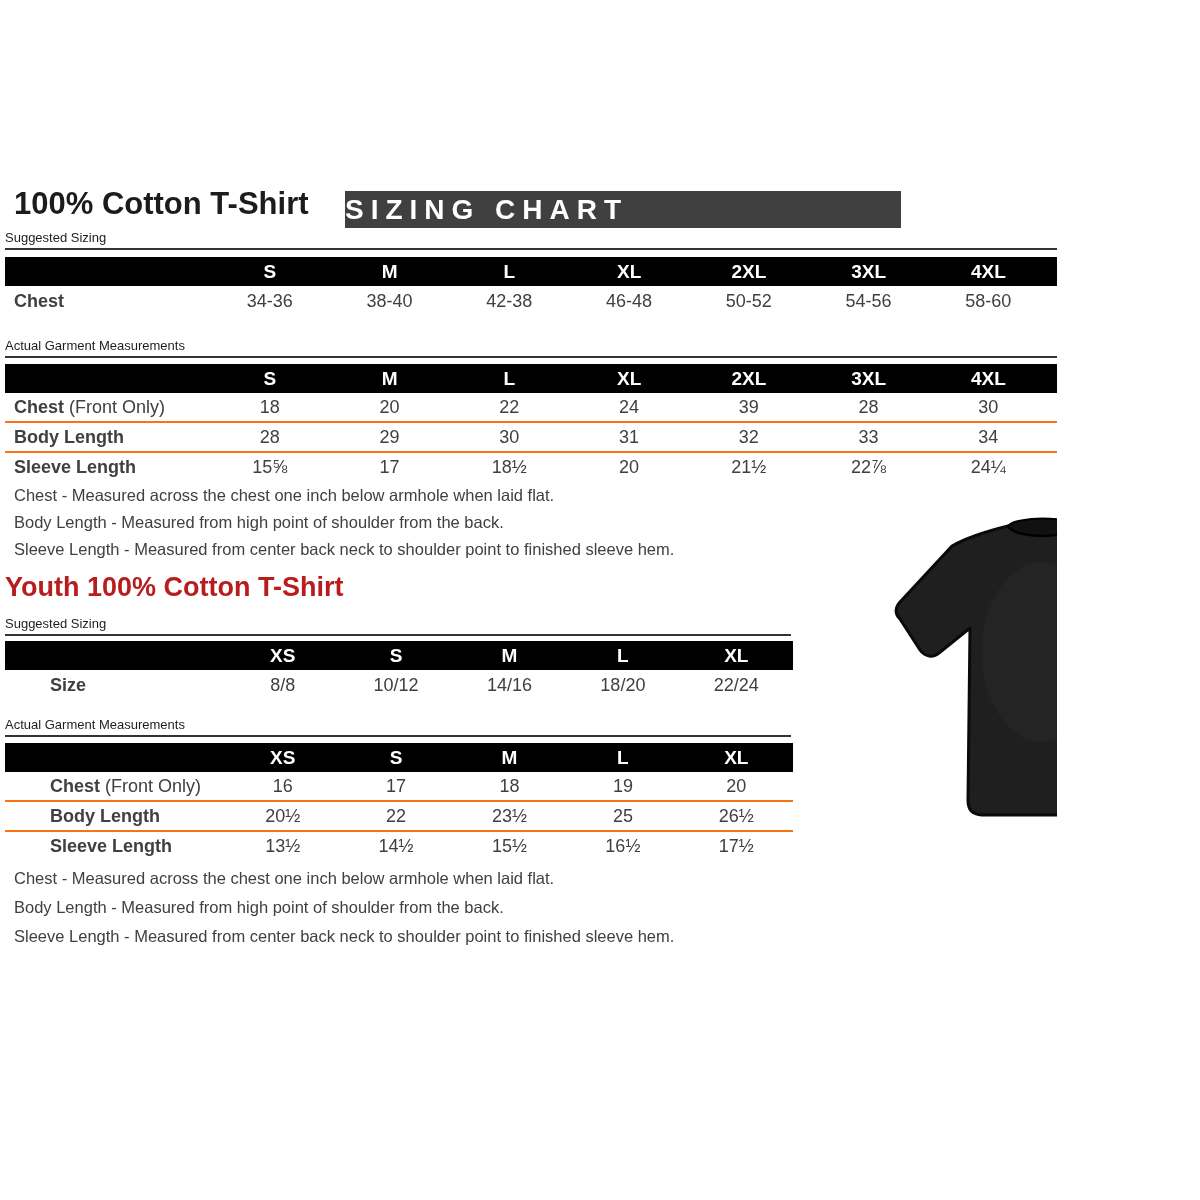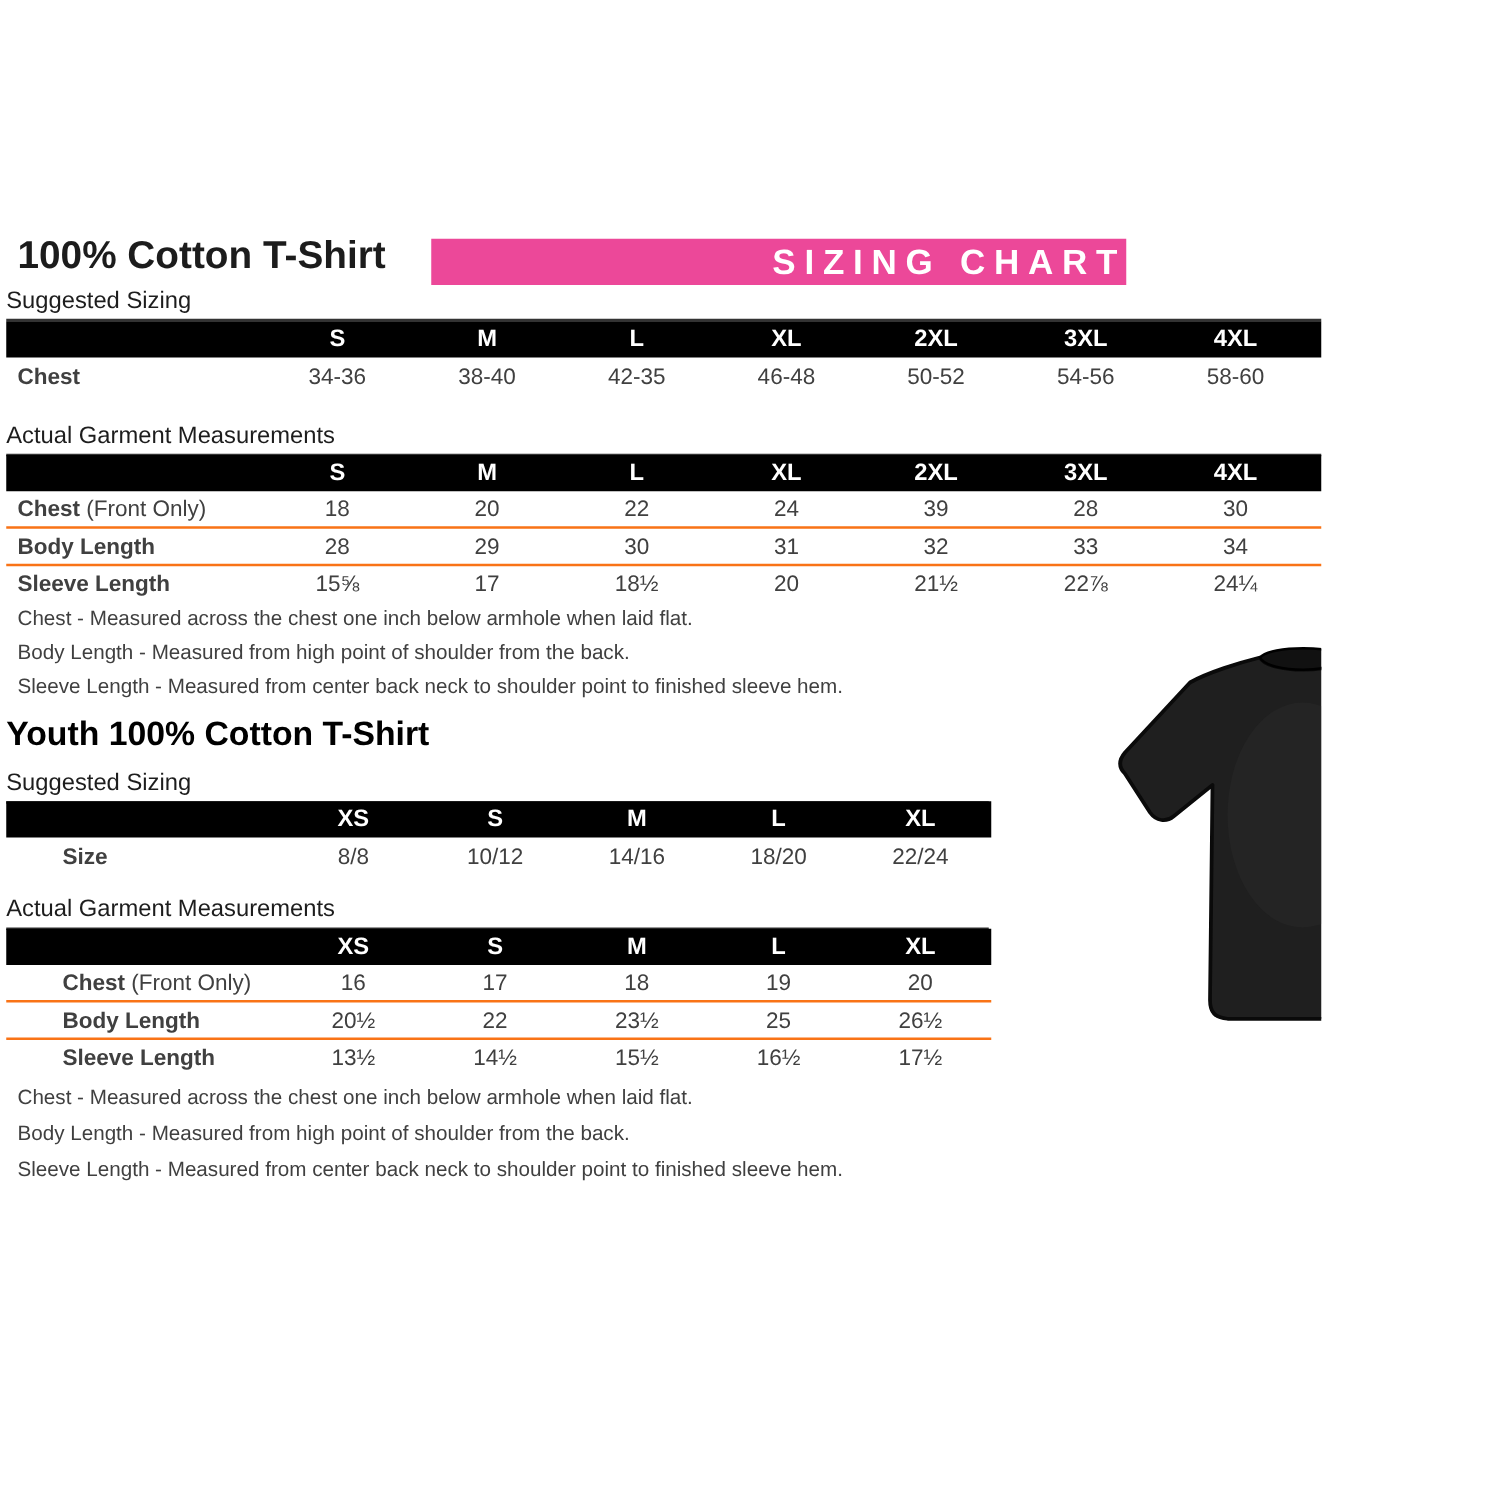--- a/index.html
+++ b/index.html
@@ -1,25 +1,25 @@
 <!DOCTYPE html>
 <html><head>
 <meta charset="utf-8">
 <style>
   html,body{margin:0;padding:0;background:#ffffff;}
   .page{
     position:relative;width:1057px;height:1200px;background:#ffffff;overflow:hidden;
     font-family:"Liberation Sans","DejaVu Sans",sans-serif;color:#1a1a1a;margin-top:24px;
   }
   .main-title{position:absolute;left:14px;top:162px;font-size:31px;font-weight:600;color:#1c1c1c;white-space:nowrap;}
-  .banner{position:absolute;left:345px;top:167px;width:556px;height:37px;background:#ec4899;
-    display:flex;align-items:center;justify-content:flex-end;}
+  .banner{position:absolute;left:345px;top:167px;width:556px;height:37px;background:#404040;
+    display:flex;align-items:center;justify-content:flex-start;}
   .banner span{color:#fff;font-weight:bold;font-size:28px;letter-spacing:7px;white-space:nowrap;}
-  .sec-label{position:absolute;font-size:19px;color:#1d1d1d;border-bottom:2px solid #333;padding-bottom:3px;}
-  .youth-title{position:absolute;left:5px;top:548px;font-size:27px;font-weight:bold;color:#000000;white-space:nowrap;}
+  .sec-label{position:absolute;font-size:13px;color:#1d1d1d;border-bottom:2px solid #333;padding-bottom:3px;}
+  .youth-title{position:absolute;left:5px;top:548px;font-size:27px;font-weight:bold;color:#b91c1c;white-space:nowrap;}
 
   .dtable{position:absolute;}
   .trow{display:grid;align-items:center;}
   .adult .trow{grid-template-columns:205px repeat(8,1fr);}
   .youth .trow{grid-template-columns:185px repeat(5,1fr);padding-left:36px;}
   .thead{background:#000;color:#fff;height:29px;}
   .thead .tcell{font-weight:bold;font-size:19px;}
   .tbodyrow{height:28px;font-size:18px;color:#404040;}
   .tbodyrow + .tbodyrow{border-top:2px solid #f97316;}
   .suggested .tbodyrow{height:30px;}
@@ -55,21 +55,21 @@
         <div class="tcell tval">XL</div>
         <div class="tcell tval">2XL</div>
         <div class="tcell tval">3XL</div>
         <div class="tcell tval">4XL</div>
         <div class="tcell tval">5XL</div>
       </div>
       <div class="trow tbodyrow">
         <div class="tcell tlabel"><span class="rl-strong">Chest</span></div>
         <div class="tcell tval">34-36</div>
         <div class="tcell tval">38-40</div>
-        <div class="tcell tval">42-35</div>
+        <div class="tcell tval">42-38</div>
         <div class="tcell tval">46-48</div>
         <div class="tcell tval">50-52</div>
         <div class="tcell tval">54-56</div>
         <div class="tcell tval">58-60</div>
         <div class="tcell tval">62-64</div>
       </div>
     </div>
 
   <div class="sec-label" style="left:5px;top:314px;width:1161px;">Actual Garment Measurements</div>
   <div class="dtable adult" style="left:5px;top:340px;width:1163px;">

